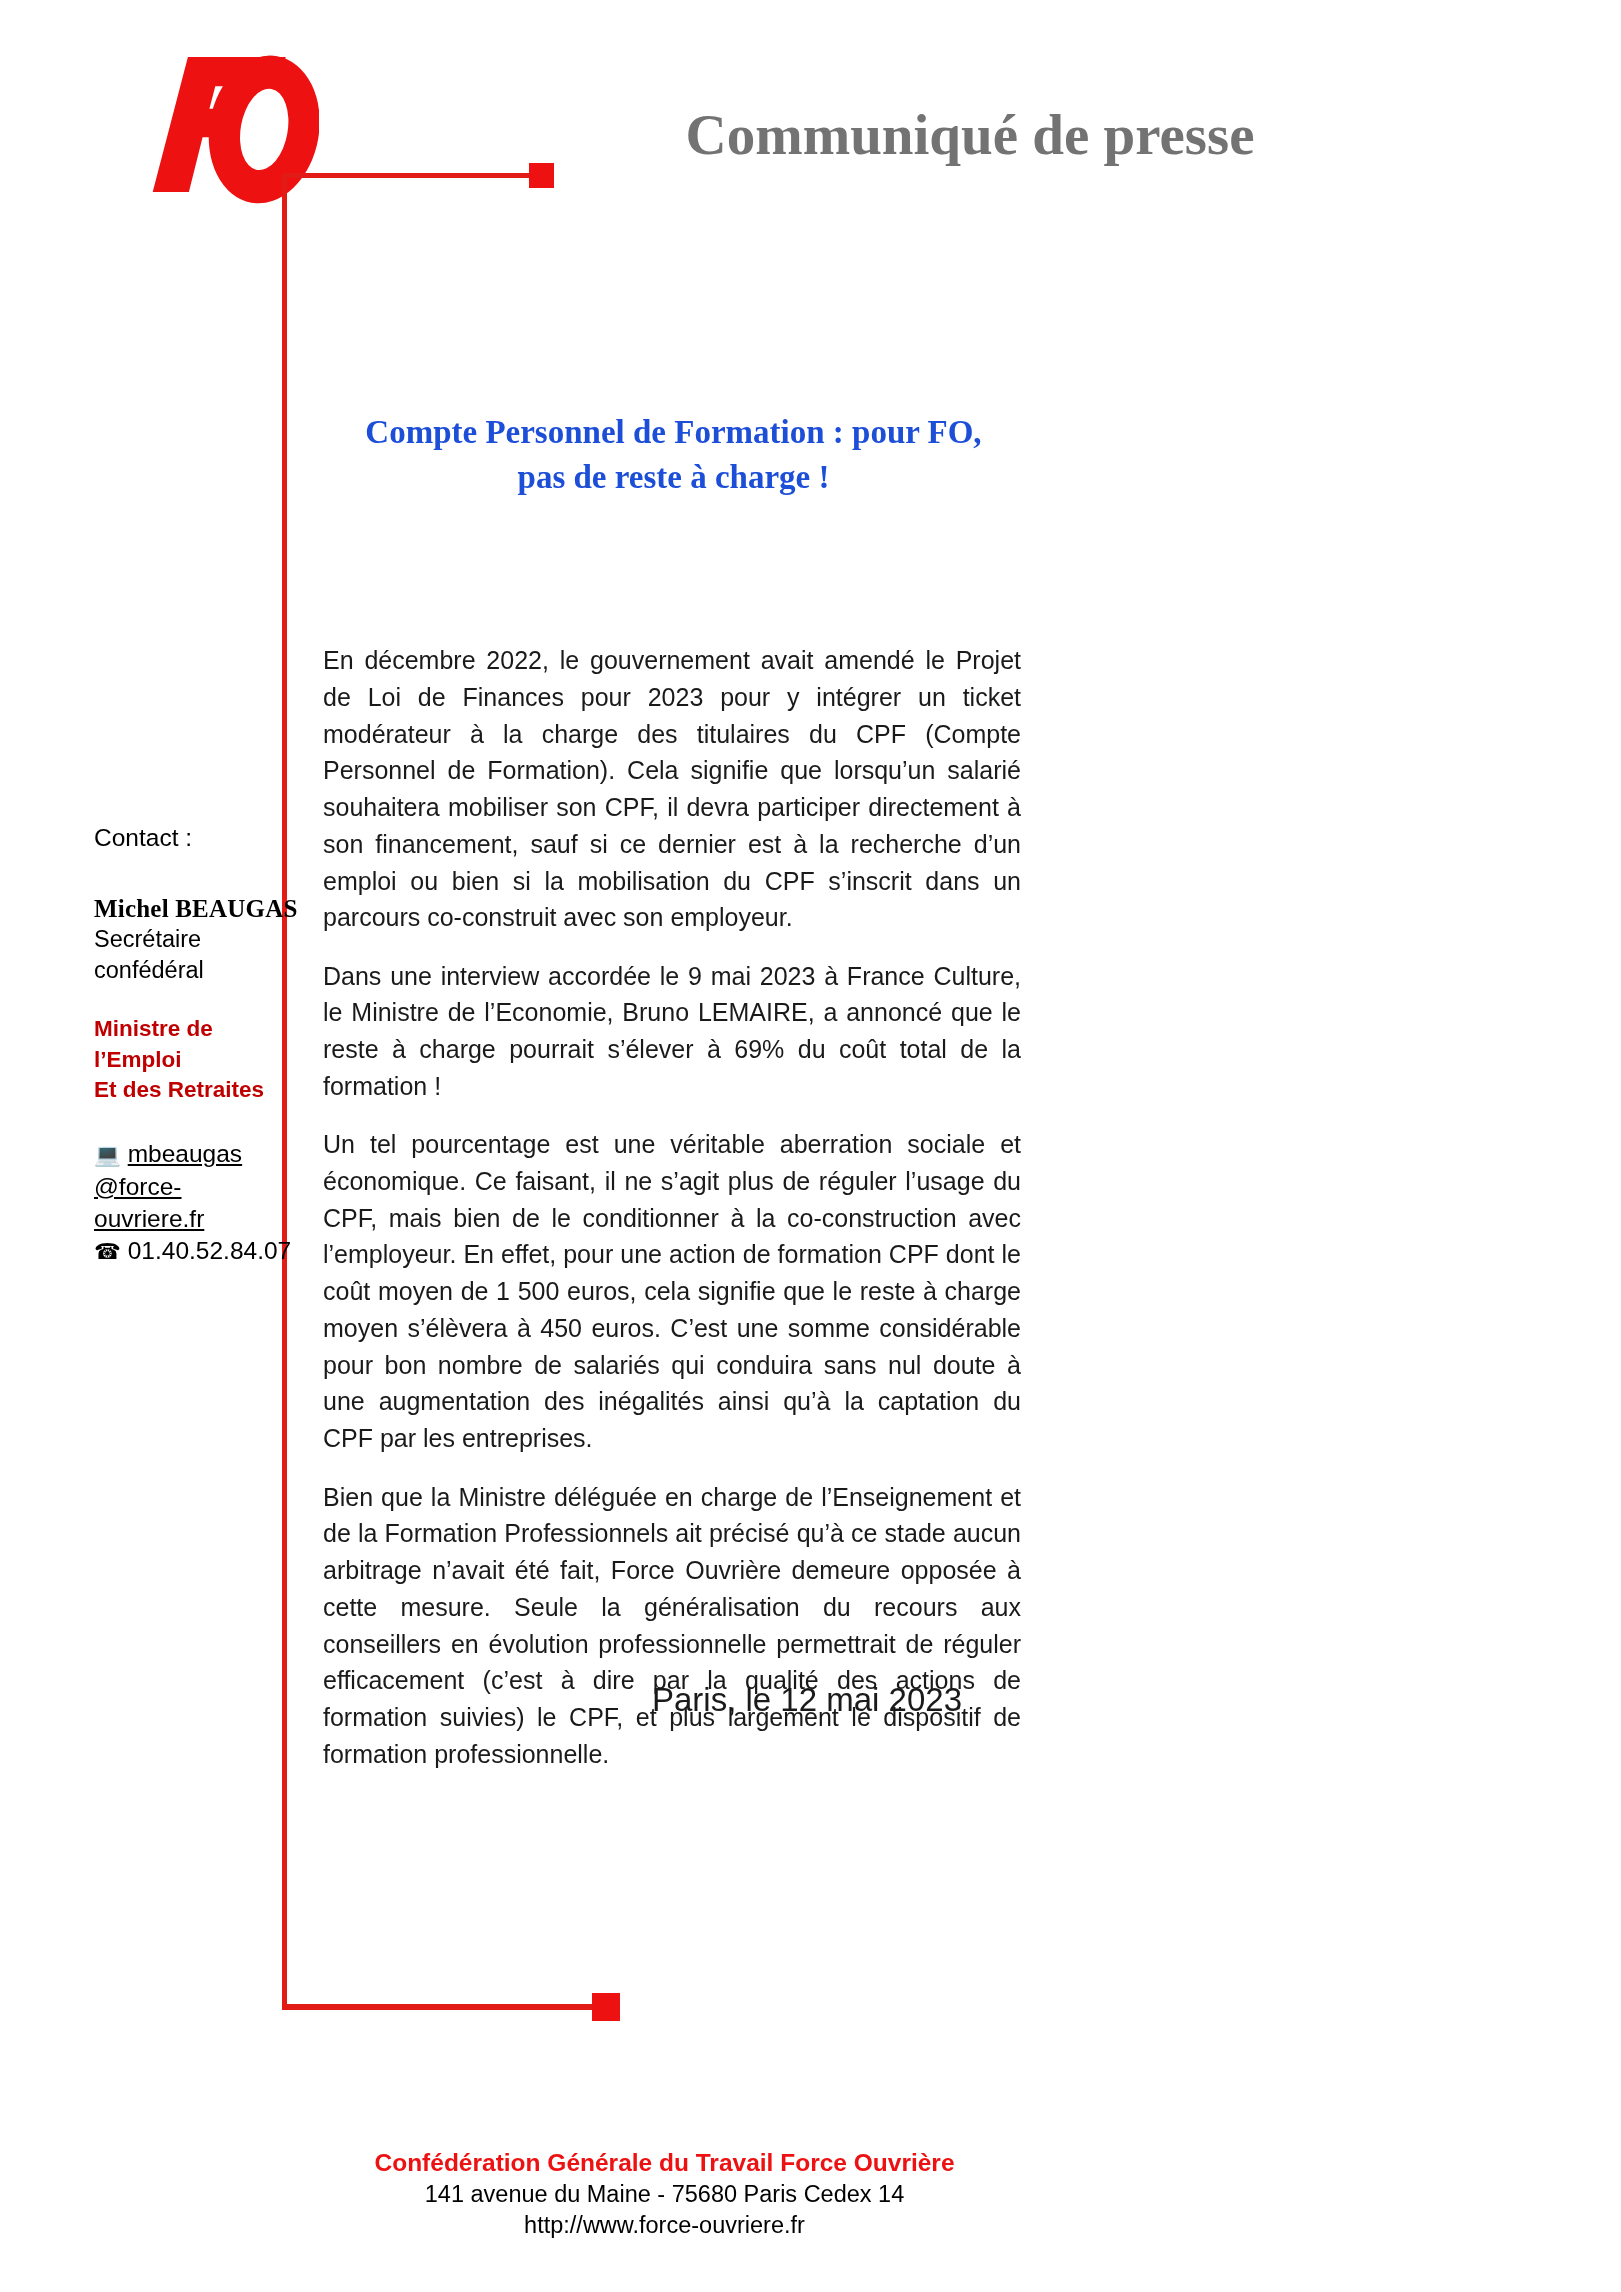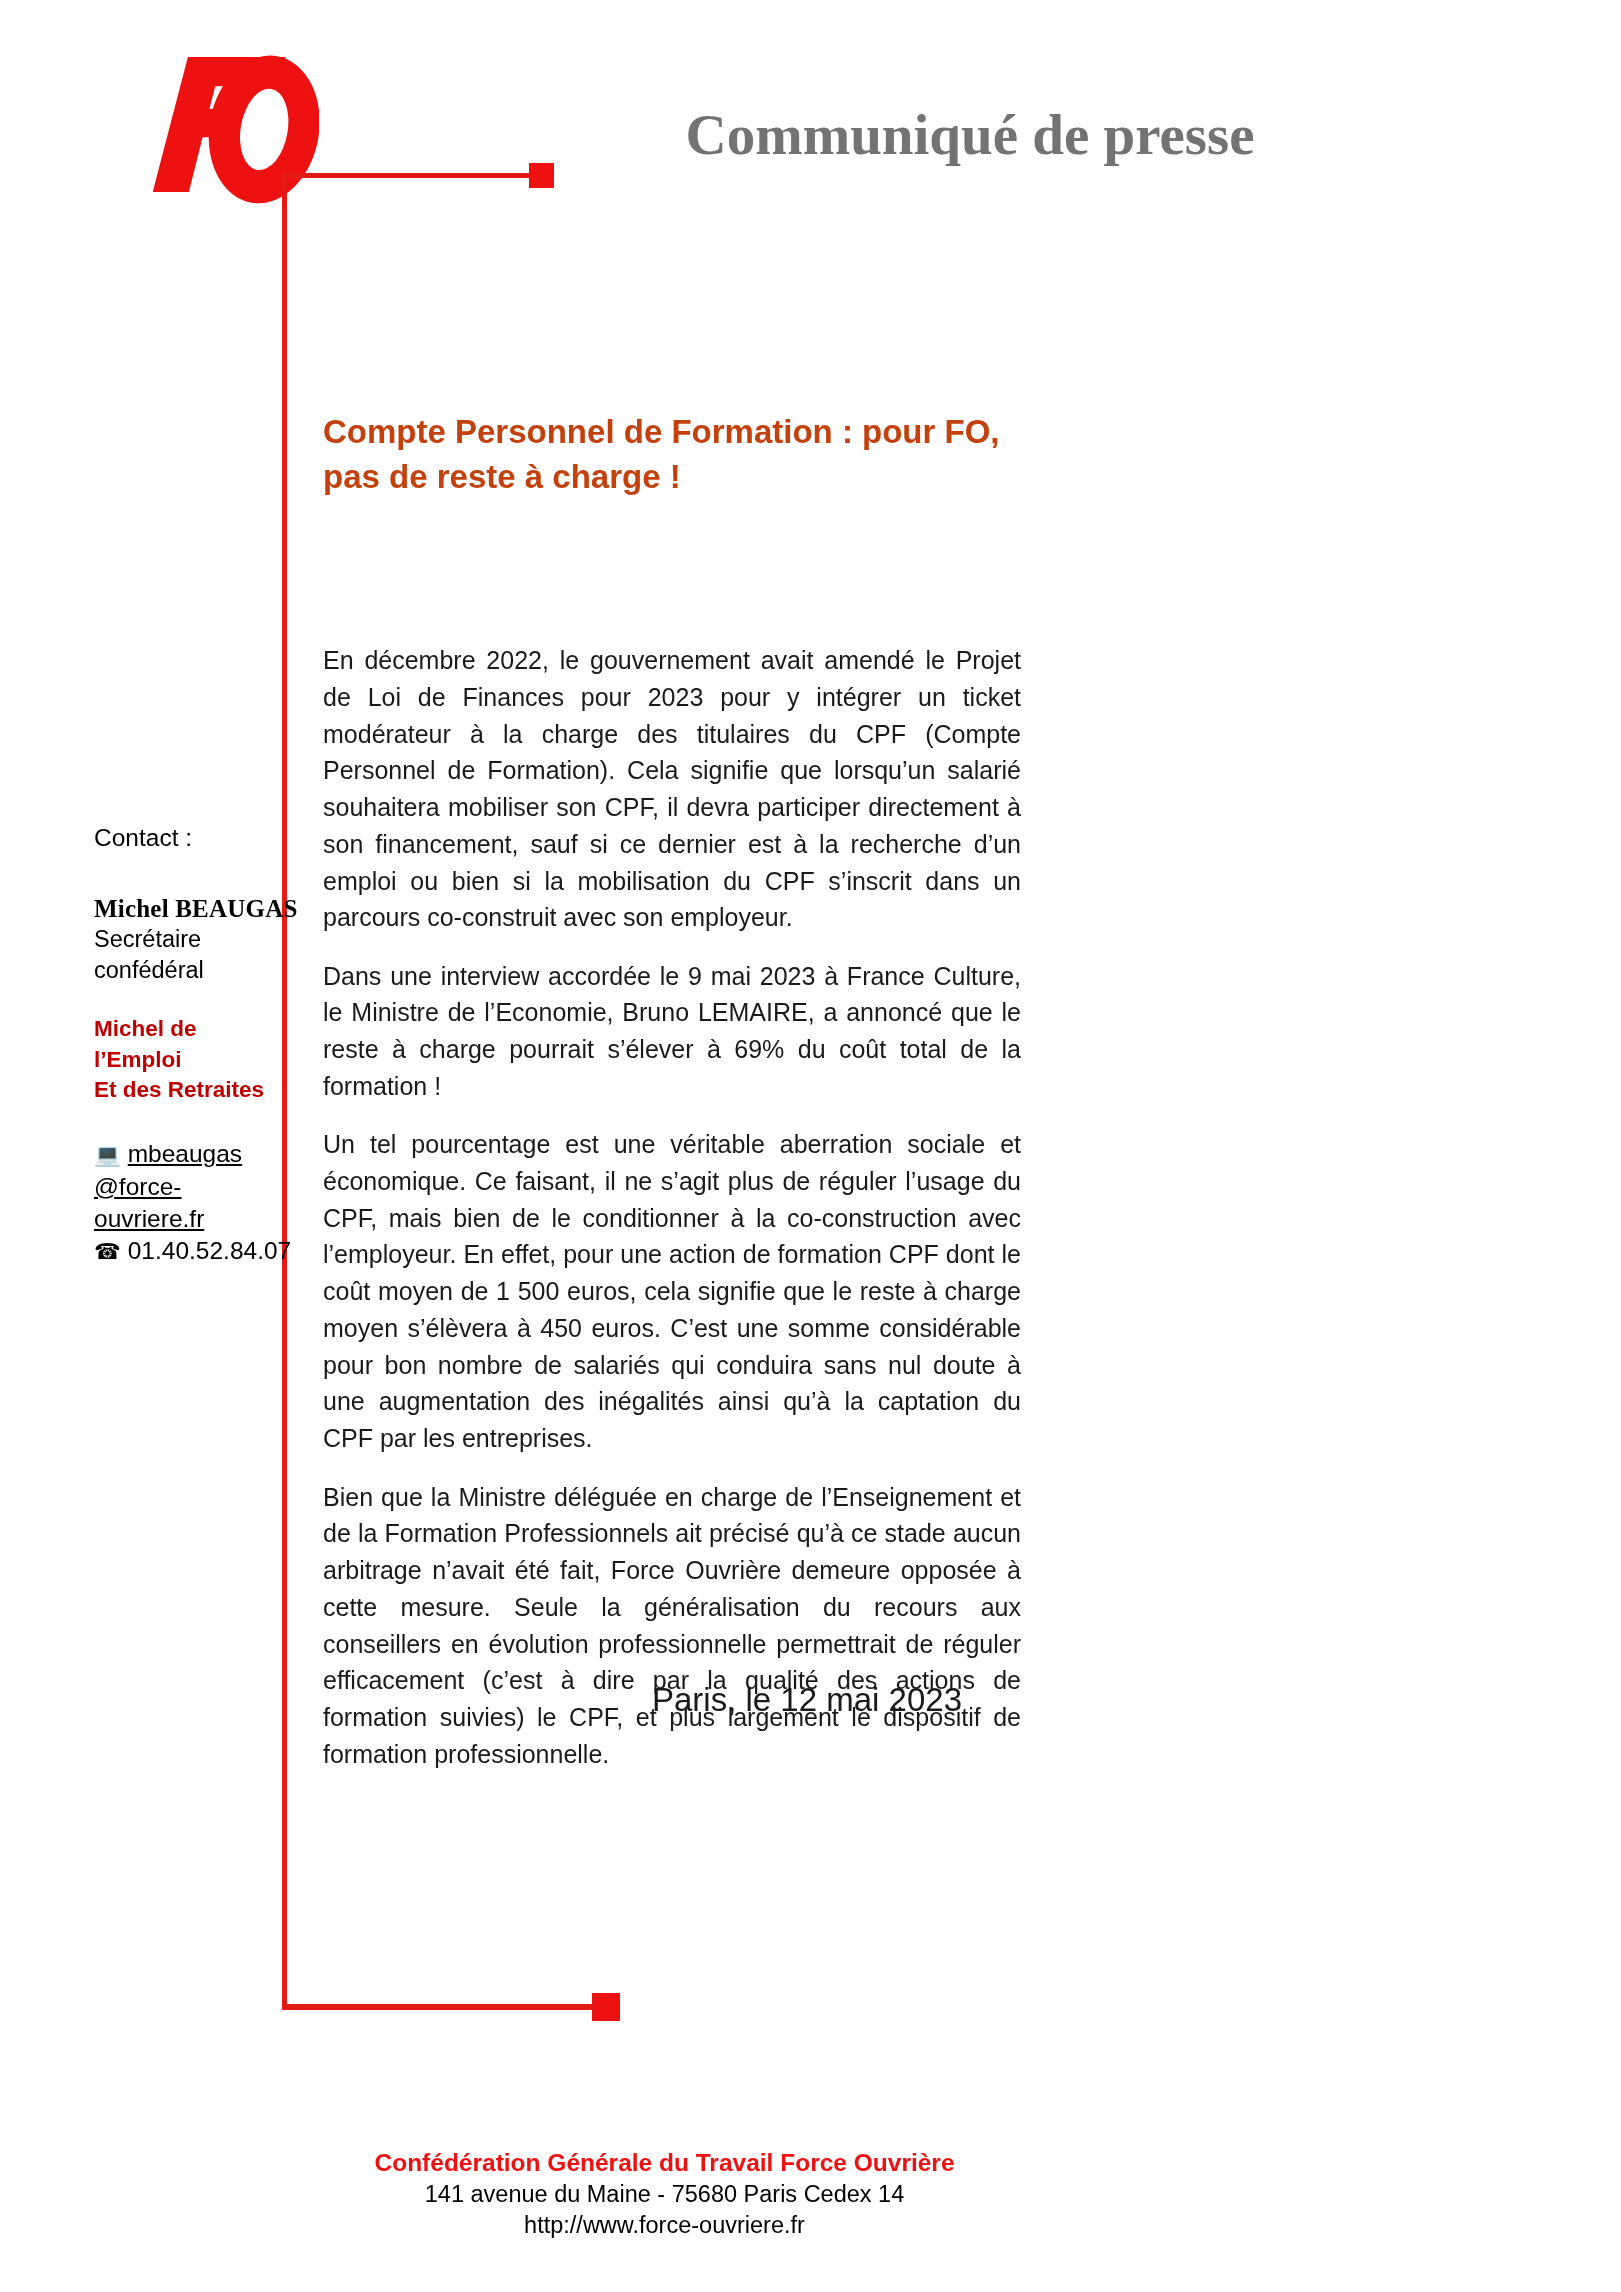--- a/index.html
+++ b/index.html
@@ -70,24 +70,24 @@
     color:#c00000; font-weight:bold; font-size:22.5px; line-height:1.35;
   }
   .sb-gap-3 { height:33px; }
   .sb-mailrow { font-size:24.5px; line-height:1.32; }
   .sb-icon { font-family:"DejaVu Sans", sans-serif; font-size:21.6px; }
   .sb-mail-link { text-decoration:underline; }
   .sb-phone { font-size:24.5px; line-height:1.32; white-space:nowrap; }
 
   .doc-title {
     position:absolute; left:323px; top:410px; width:701px;
-    text-align:left;
-    font-family:Liberation Sans, sans-serif;
+    text-align:center;
+    font-family:Liberation Serif, serif;
     font-weight:bold; font-size:33px; line-height:1.35;
-    color:#c2410c;
+    color:#1d4ed8;
   }
 
   .body-text {
     position:absolute; left:323px; top:642px; width:698px;
     font-size:25px; line-height:1.47;
     color:#1a1a1a;
     text-align:justify;
   }
   .body-text p { margin:0 0 21.6px 0; }
   .body-text p:last-child { margin-bottom:4px; }
@@ -131,21 +131,21 @@
   <div class="frame-top-sq"></div>
   <div class="frame-bot-h"></div>
   <div class="frame-bot-sq"></div>
 
   <div class="sidebar">
     <div class="sb-contact">Contact :</div>
     <div class="sb-gap-1"></div>
     <div class="sb-name">Michel BEAUGAS</div>
     <div class="sb-role">Secrétaire confédéral</div>
     <div class="sb-gap-2"></div>
-    <div class="sb-sector">Michel de l’Emploi</div>
+    <div class="sb-sector">Ministre de l’Emploi</div>
     <div class="sb-sector">Et des Retraites</div>
     <div class="sb-gap-3"></div>
     <div class="sb-mailrow">
       <span class="sb-icon">💻</span>
       <span class="sb-mail-link">mbeaugas</span>
     </div>
     <div class="sb-mailrow">
       <span class="sb-mail-link">@force-ouvriere.fr</span>
     </div>
     <div class="sb-phone">

